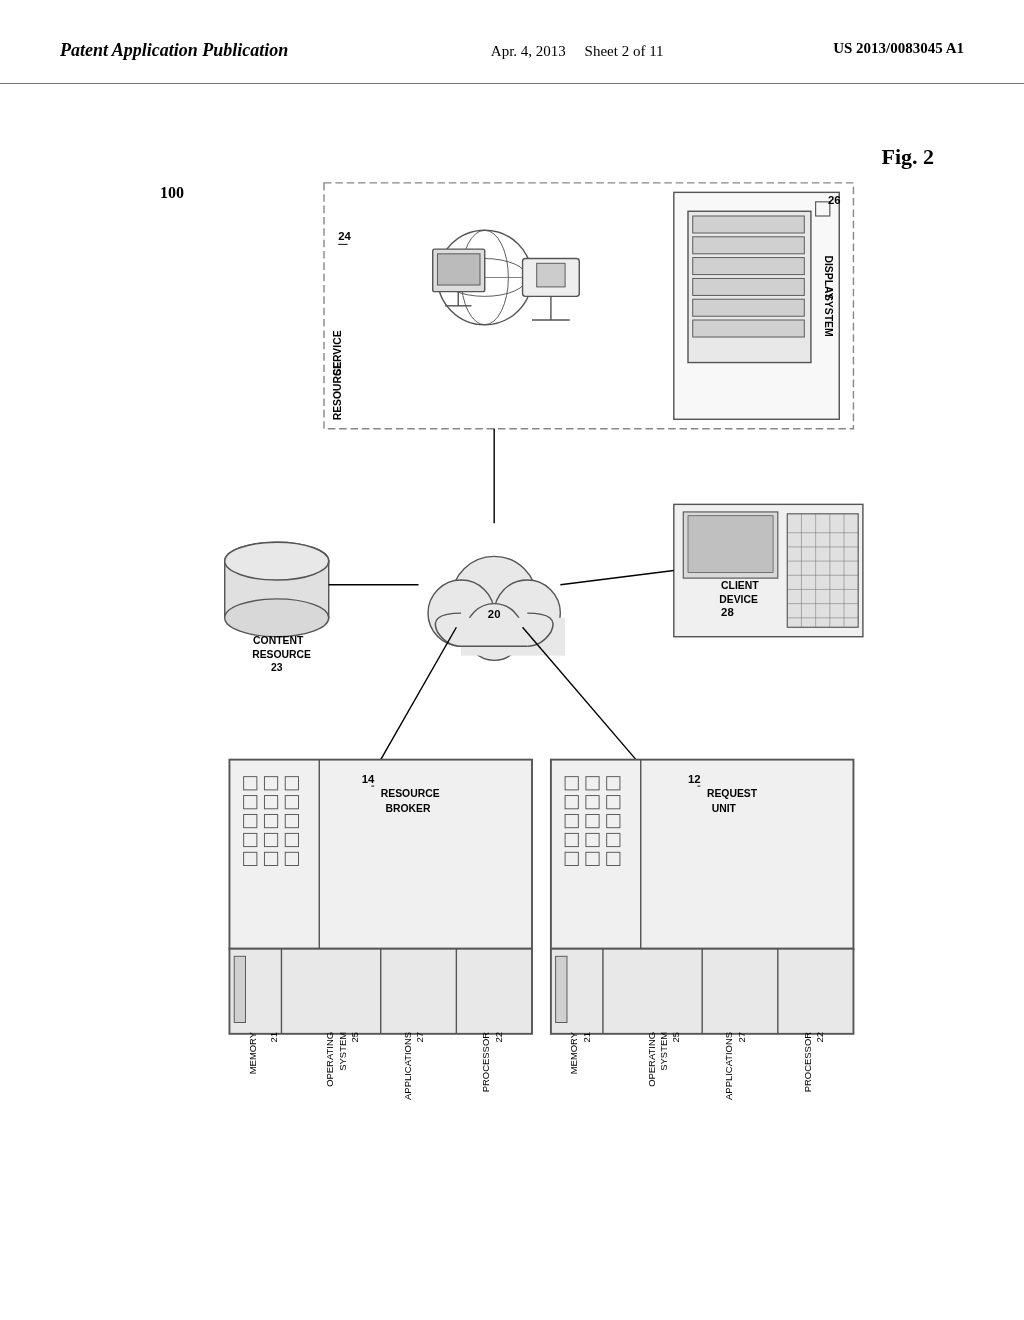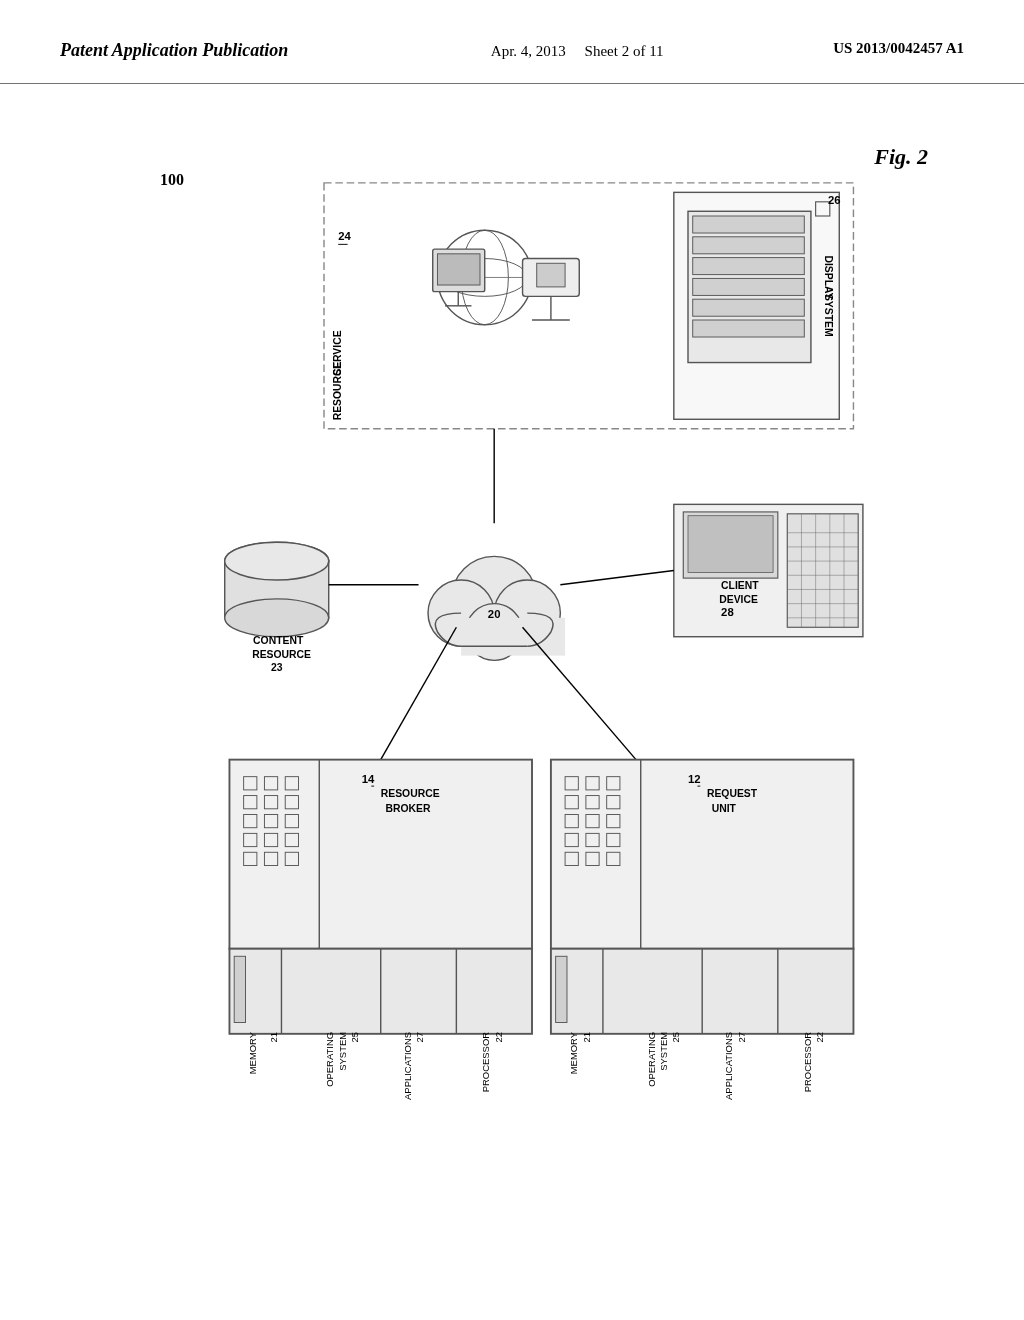--- a/index.html
+++ b/index.html
@@ -41,30 +41,29 @@
       position: relative;
       width: 100%;
       height: calc(100% - 120px);
       padding: 20px 60px;
     }
 
     
     .fig-label {
       position: absolute;
       top: 60px;
-      right: 96px;
+      right: 90px;
       font-size: 22px;
       font-weight: bold;
-      font-style: italic;
     }
 
     
     .system-number {
       position: absolute;
-      top: 87px;
+      top: 100px;
       left: 160px;
       font-size: 16px;
       font-weight: bold;
     }
 
     
     .diagram {
       position: absolute;
       top: 80px;
       left: 120px;
@@ -97,21 +96,21 @@
   </style>
 </head>
 <body>
 
 <div class="header">
   <div class="header-left">Patent Application Publication</div>
   <div class="header-center">
     <span>Apr. 4, 2013</span>&nbsp;&nbsp;&nbsp;&nbsp;
     <span>Sheet 2 of 11</span>
   </div>
-  <div class="header-right">US 2013/0042457 A1</div>
+  <div class="header-right">US 2013/0083045 A1</div>
 </div>
 
 <div class="main-content">
   <div class="fig-label">Fig. 2</div>
   <div class="system-number">100</div>
 
   <div class="diagram">
     <svg viewBox="0 0 760 1100" xmlns="http://www.w3.org/2000/svg">
 
       <rect x="160" y="20" width="560" height="260" fill="none" stroke="#888" stroke-width="1.5" stroke-dasharray="8,4"></rect>

